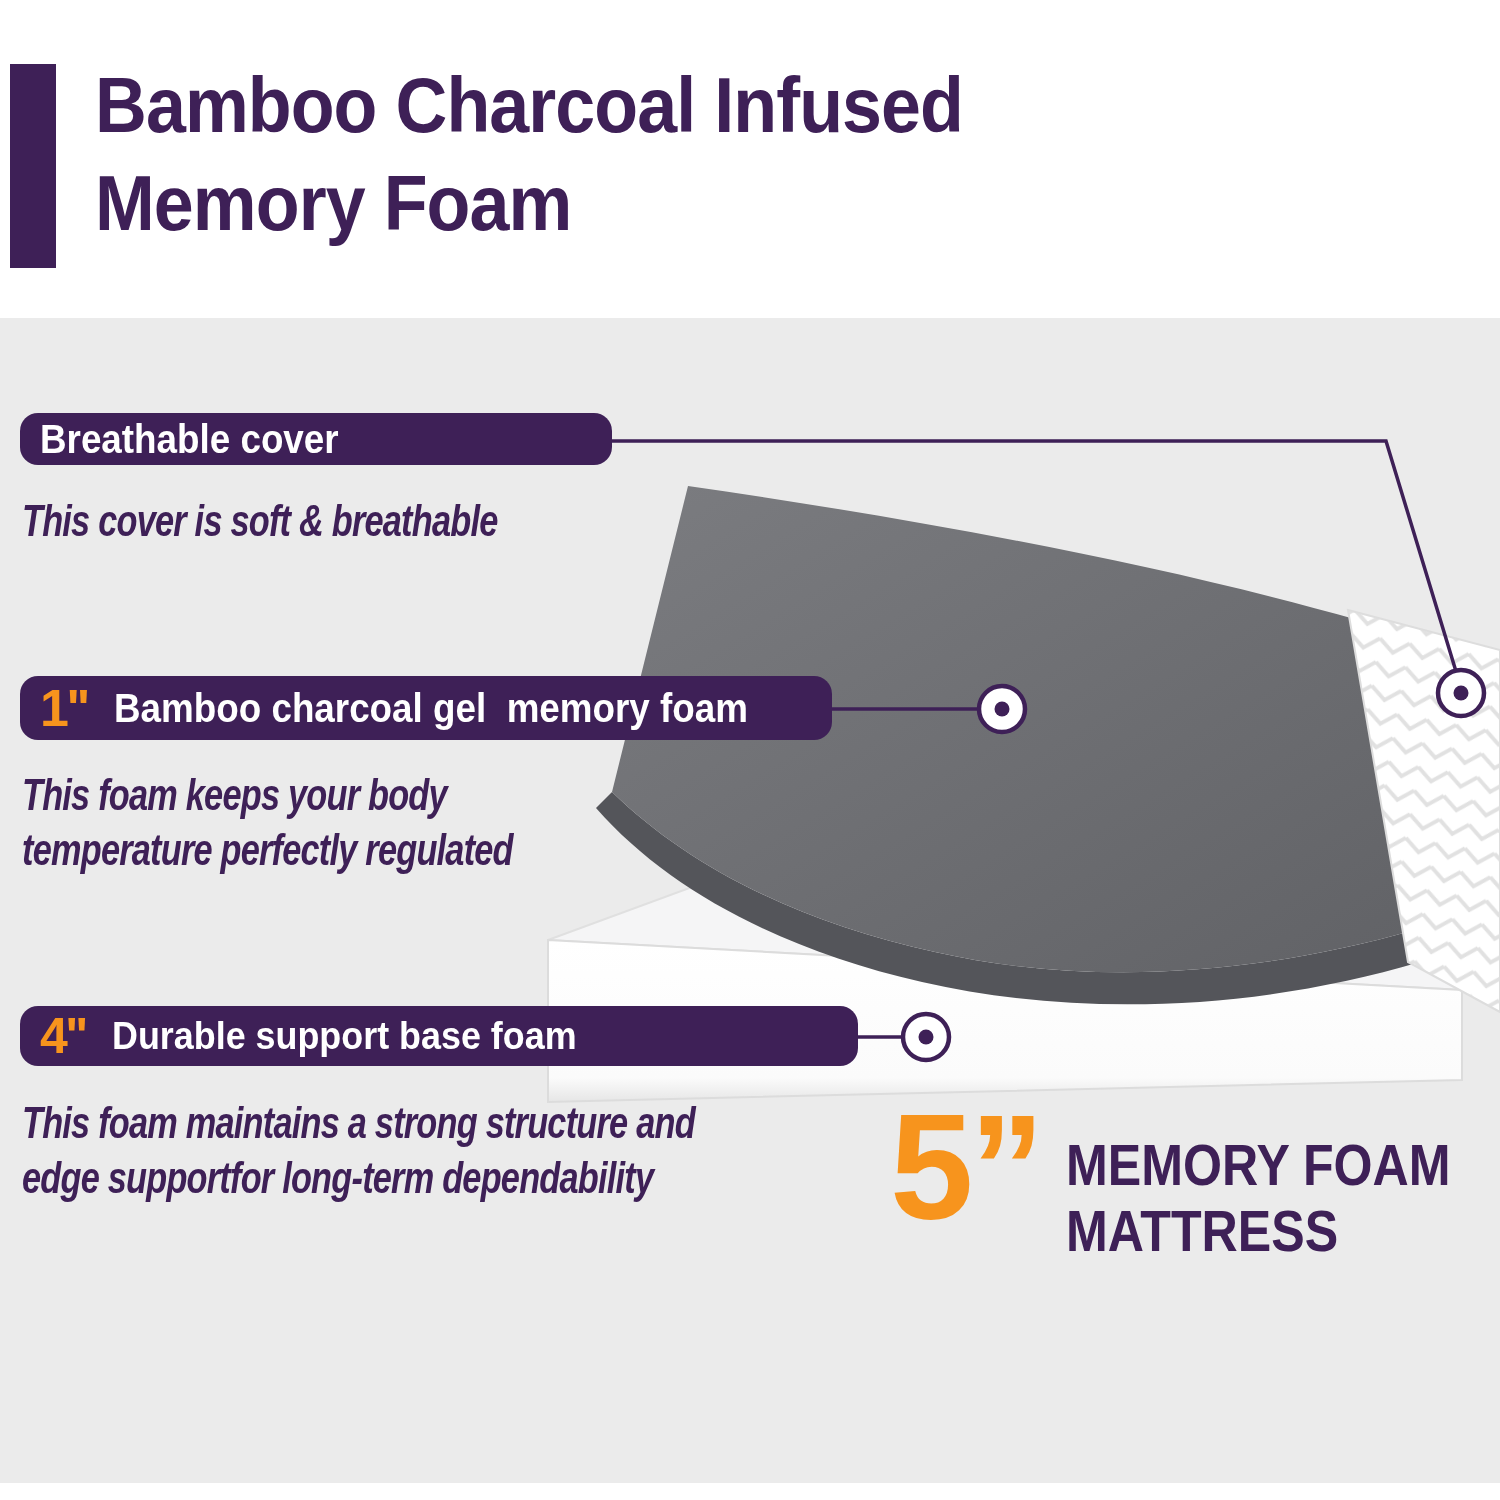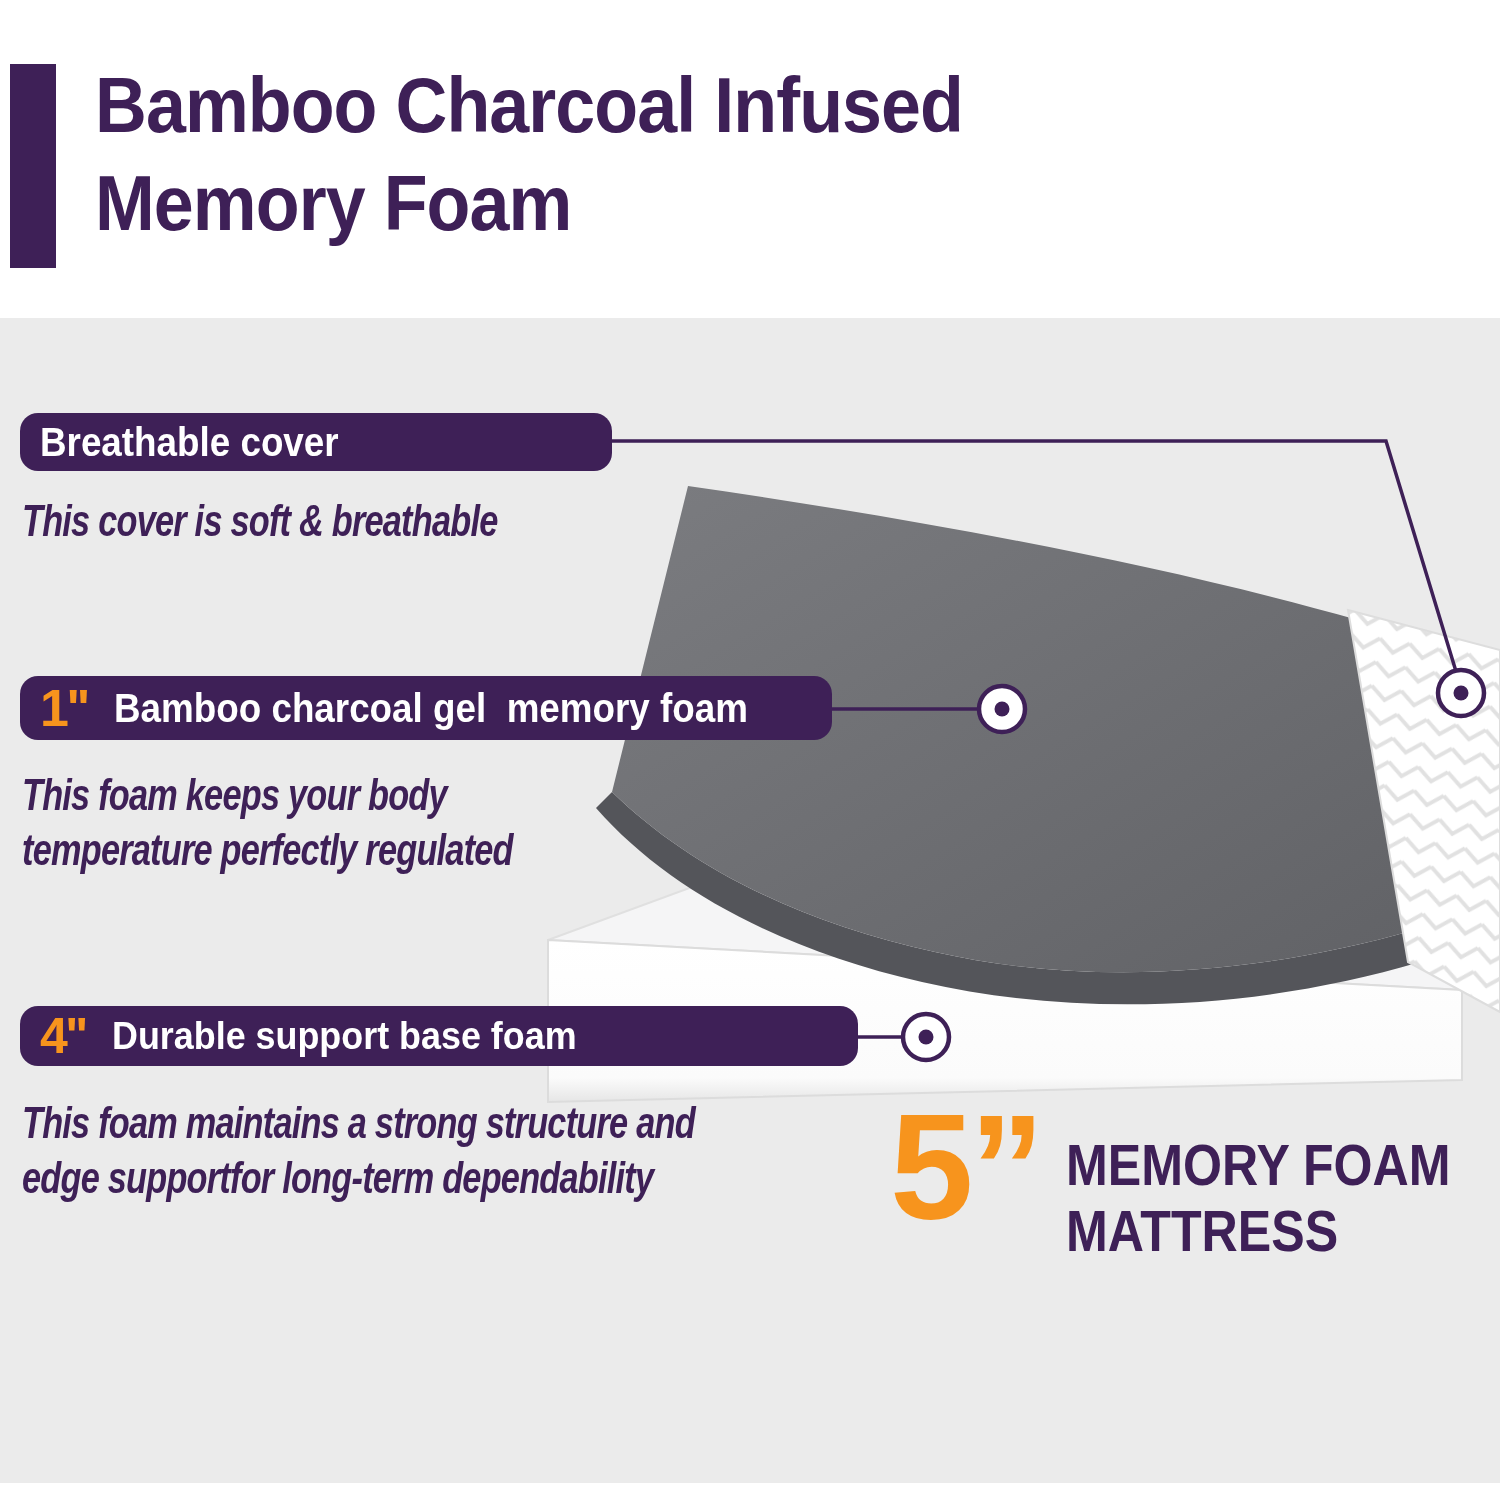--- a/index.html
+++ b/index.html
@@ -30,21 +30,21 @@
   .title{
     position:absolute;left:95px;top:56px;margin:0;z-index:2;
     color:var(--purple);font-weight:700;font-size:78px;line-height:1.26;letter-spacing:-1px;
     transform:scaleX(0.92);transform-origin:left top;white-space:nowrap;
   }
   .title span{display:block;}
   .pill{
     position:absolute;z-index:2;background:var(--purple);border-radius:18px;
     display:flex;align-items:center;color:#fff;font-weight:700;padding-left:20px;
   }
-  .pill-cover{left:20px;top:413px;width:592px;height:58px;font-size:40px;}
+  .pill-cover{left:20px;top:413px;width:592px;height:52px;font-size:40px;}
   .pill-memory{left:20px;top:676px;width:812px;height:64px;font-size:40px;}
   .pill-base{left:20px;top:1006px;width:838px;height:60px;font-size:39px;}
   .pill-size{
     color:var(--orange);font-size:52px;font-weight:700;margin-right:26px;letter-spacing:-2px;
   }
   .pill-base .pill-size{font-size:50px;}
   .pill-label{white-space:pre;transform:scaleX(0.92);transform-origin:left center;}
   .desc{
     position:absolute;z-index:2;color:var(--purple);font-weight:700;font-style:italic;
     font-size:44px;line-height:1.24;letter-spacing:-1px;white-space:nowrap;

